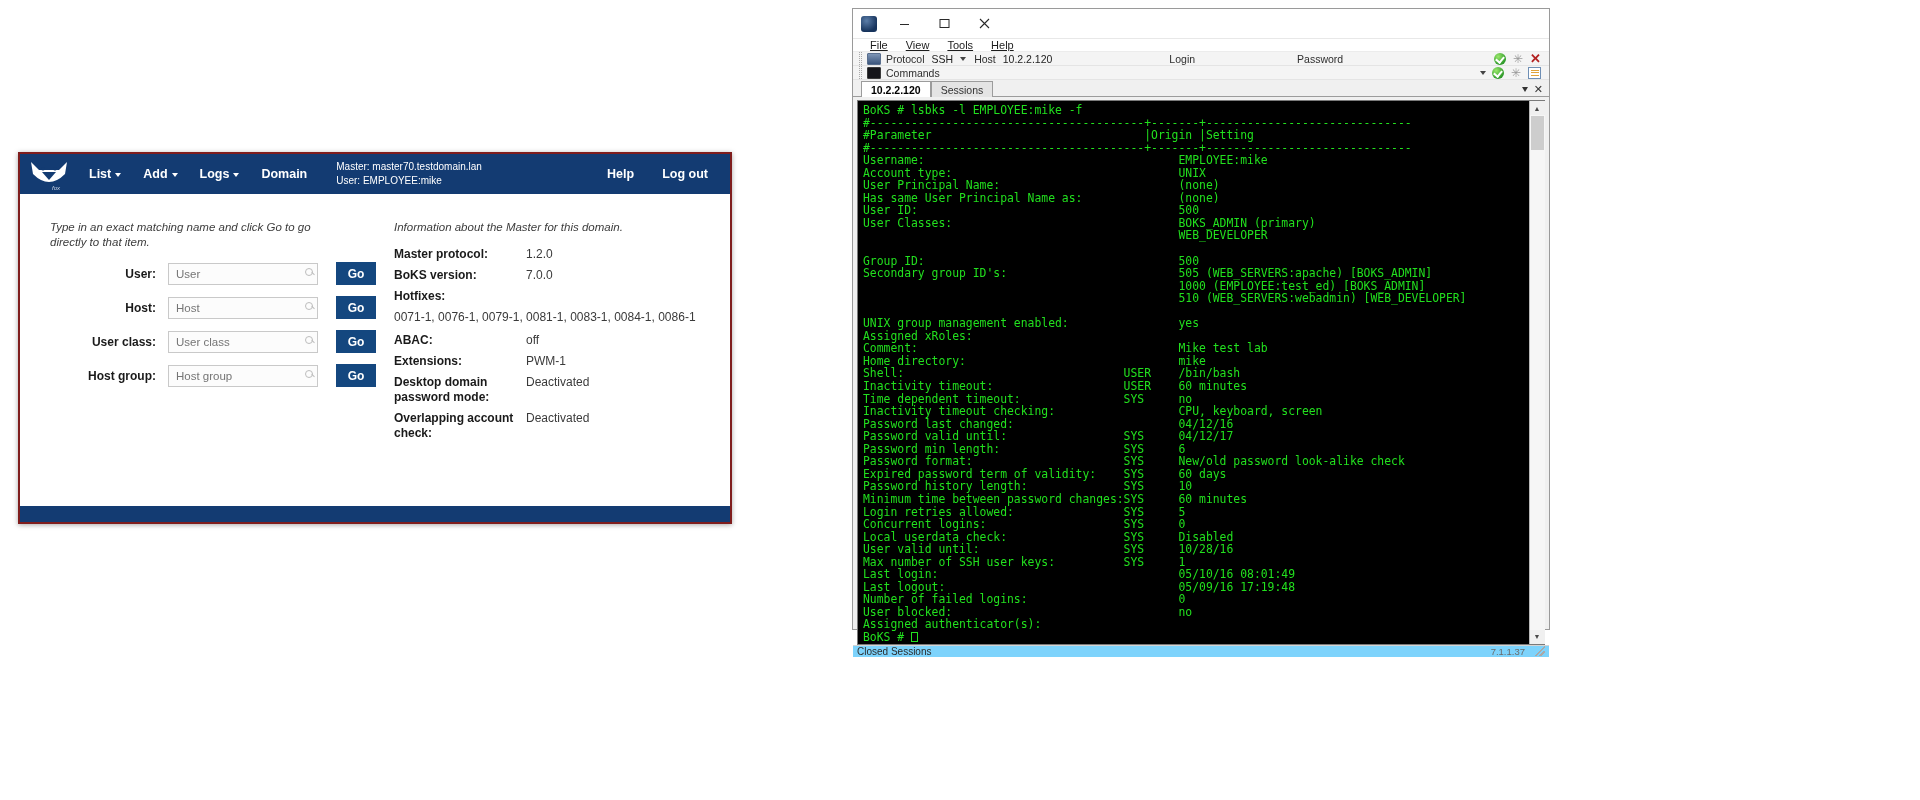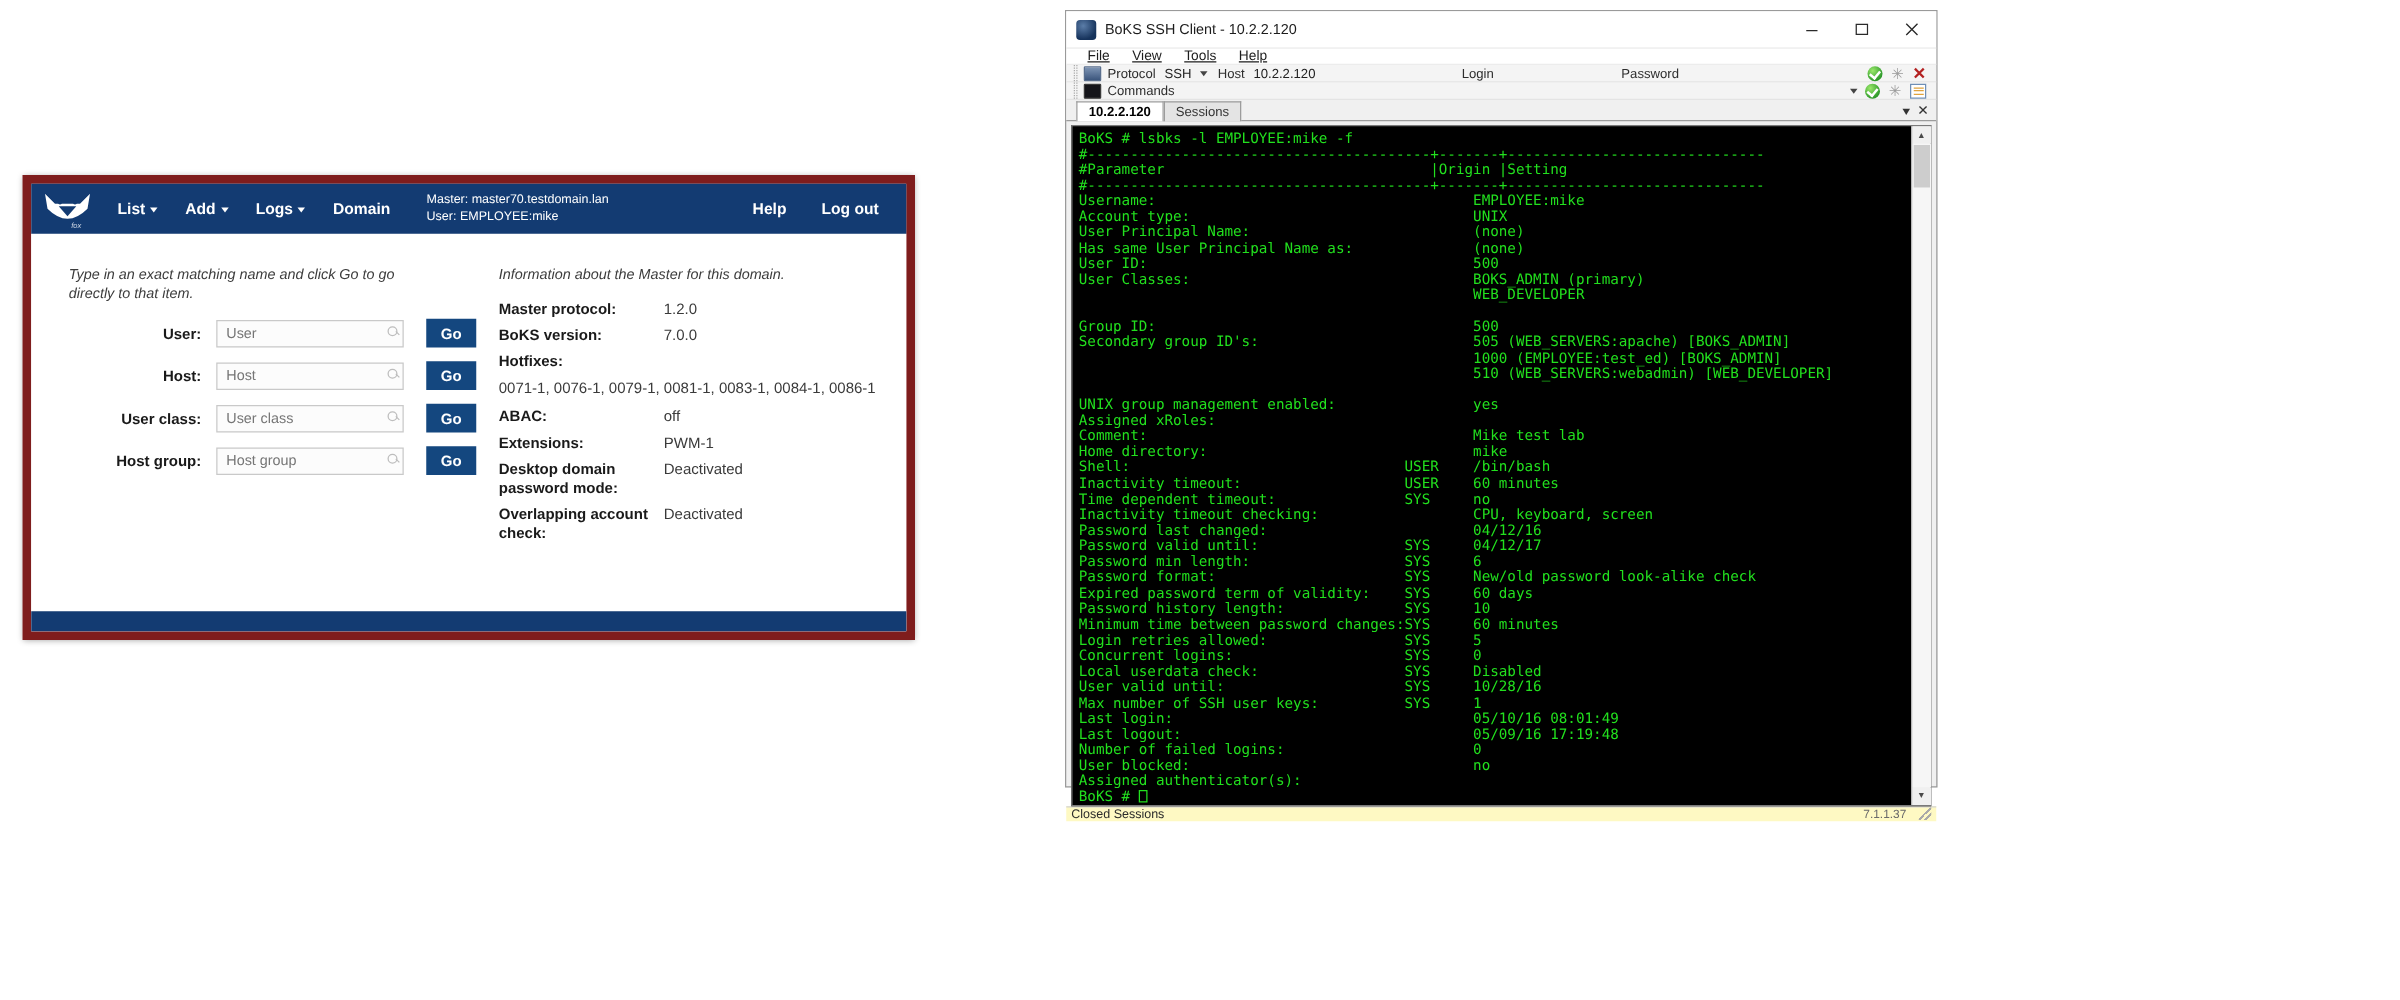--- a/index.html
+++ b/index.html
@@ -7,25 +7,25 @@
     margin: 0; padding: 0;
     width: 1920px; height: 800px;
     background: #ffffff;
     font-family: "Liberation Sans", sans-serif;
     overflow: hidden;
   }
   .canvas { position: relative; width: 1920px; height: 800px; background: #fff; }
 
   
   .webapp {
-    position: absolute; left: 18px; top: 140px;
+    position: absolute; left: 18px; top: 152px;
     width: 714px; height: 372px;
     background: #ffffff;
     box-shadow: 0 1px 5px rgba(0,0,0,.35);
-    border: 7px solid #7f1d1d;
+    border: 2px solid #7f1d1d;
   }
   .navbar {
     height: 40px; background: #133b72;
     display: flex; align-items: center; position: relative;
     color: #fff;
   }
   .navbar-logo {
     width: 58px; height: 40px; position: relative;
     display: flex; align-items: center; justify-content: center;
   }
@@ -205,21 +205,21 @@
     display:flex; flex-direction:column; align-items:center;
   }
   .sb-arrow {
     width:15px;height:14px;display:flex;align-items:center;justify-content:center;
     font-size:7px;color:#4a4a4a;background:#f0f0f0;
   }
   .sb-track{flex:1;width:15px;background:#f6f6f6;}
   .sb-thumb{width:13px;height:34px;background:#cdcdcd;margin:1px;}
 
   .status-bar {
-    height: 18px; background:#fef9c3; border-top:1px solid #d4d4d4;
+    height: 18px; background:#7dd3fc; border-top:1px solid #d4d4d4;
     display:flex; align-items:center; padding: 0 4px;
   }
   .status-left{font-size:10px;color:#2b2b2b;flex:1;}
   .status-right{font-size:9.5px;color:#6a6a6a;padding-right:10px;}
   .grip-corner{
     width:10px;height:10px;
     background:
       linear-gradient(135deg, transparent 45%, #a9a9a9 45%, #a9a9a9 55%, transparent 55%),
       linear-gradient(135deg, transparent 70%, #a9a9a9 70%, #a9a9a9 80%, transparent 80%);
   }
@@ -344,21 +344,20 @@
       </div>
     </div>
 
     <div class="app-footer"></div>
   </div>
 
   <div class="sshwin">
 
     <div class="title-bar">
       <div class="title-icon"></div>
-      <div class="title-text">BoKS SSH Client - 10.2.2.120</div>
       <div class="win-btns">
         <div class="win-btn">
           <svg width="11" height="11" viewBox="0 0 11 11">
               <rect x="1" y="6" width="9" height="1" fill="#2a2a2a"></rect>
             </svg>
         </div>
         <div class="win-btn">
           <svg width="11" height="11" viewBox="0 0 11 11">
               <rect x="1" y="1.5" width="9" height="8" fill="none" stroke="#2a2a2a" stroke-width="1"></rect>
             </svg>

